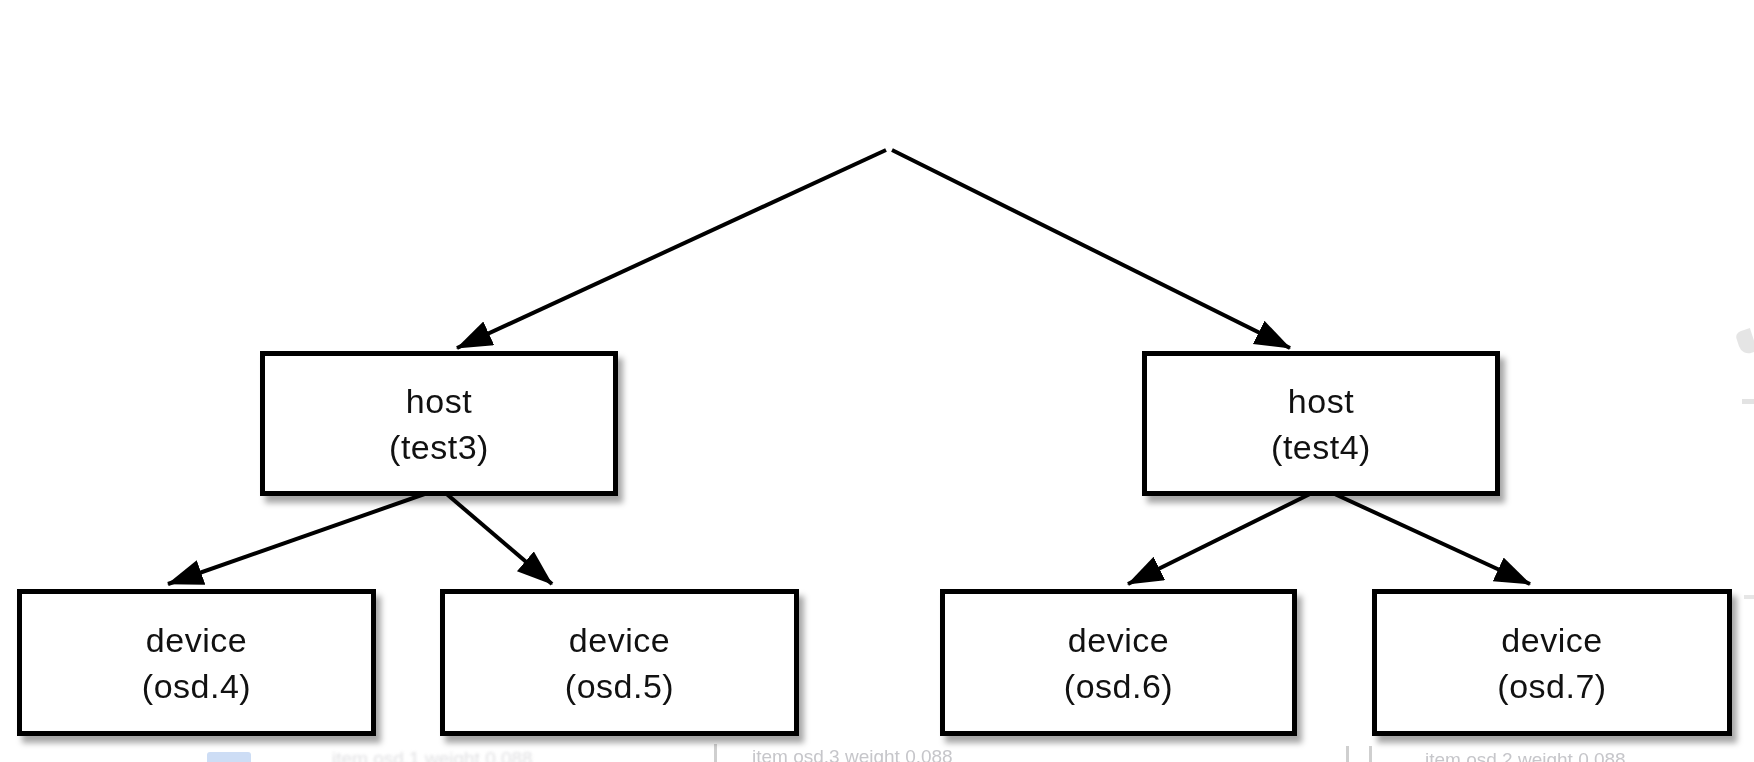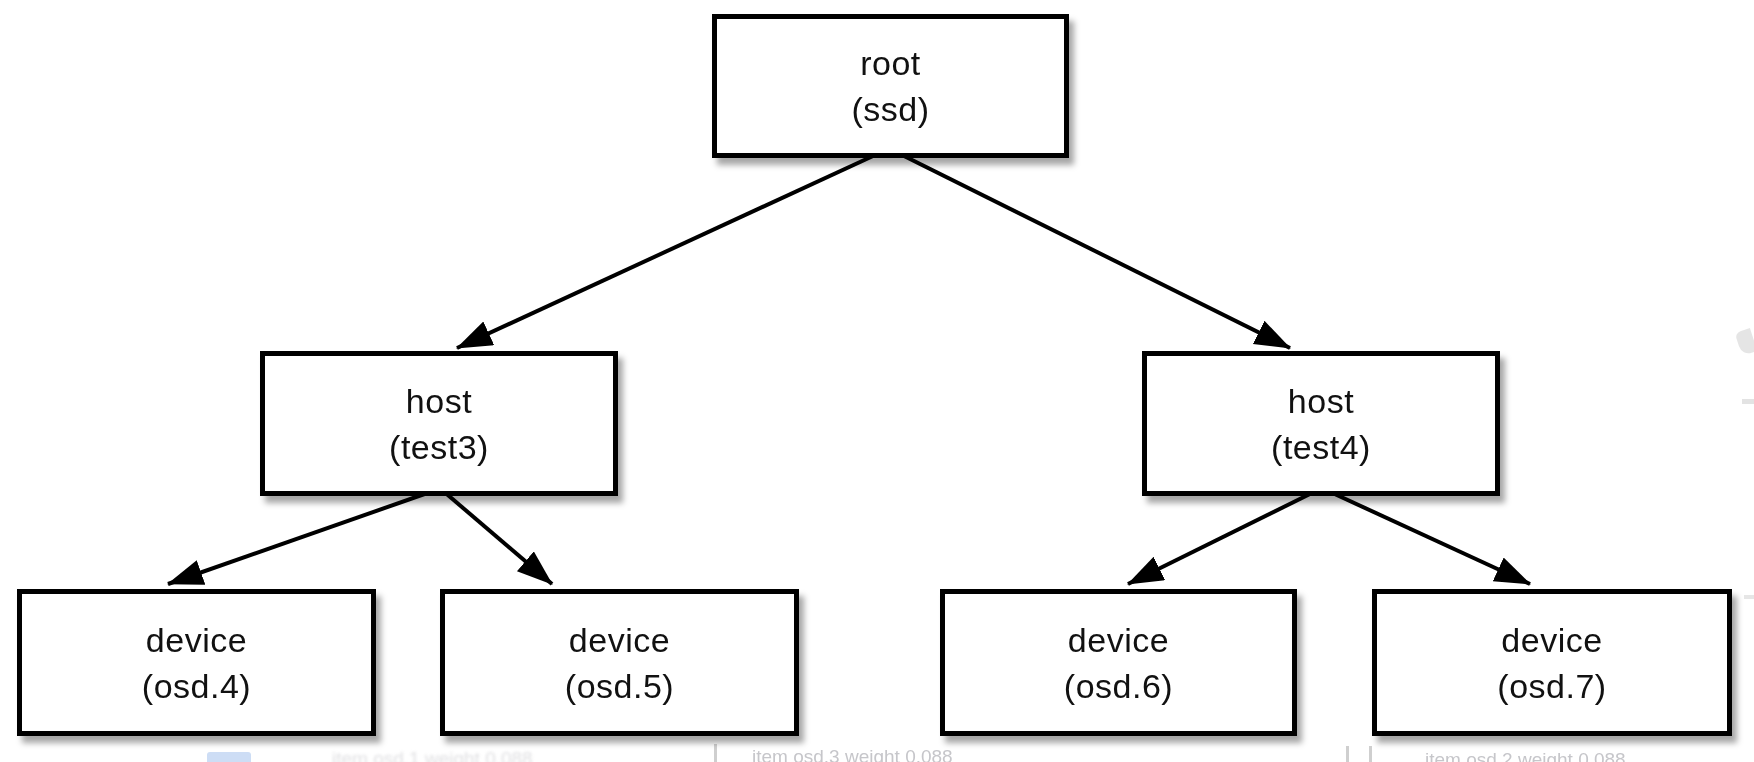--- a/index.html
+++ b/index.html
@@ -109,24 +109,20 @@
       </marker>
     </defs>
     <line x1="886" y1="150" x2="457" y2="348" stroke="#000000" stroke-width="4" marker-end="url(#arrowhead)"></line>
     <line x1="892" y1="150" x2="1290" y2="348" stroke="#000000" stroke-width="4" marker-end="url(#arrowhead)"></line>
     <line x1="436" y1="490" x2="168" y2="584" stroke="#000000" stroke-width="4" marker-end="url(#arrowhead)"></line>
     <line x1="442" y1="490" x2="552" y2="584" stroke="#000000" stroke-width="4" marker-end="url(#arrowhead)"></line>
     <line x1="1318" y1="490" x2="1128" y2="584" stroke="#000000" stroke-width="4" marker-end="url(#arrowhead)"></line>
     <line x1="1326" y1="490" x2="1530" y2="584" stroke="#000000" stroke-width="4" marker-end="url(#arrowhead)"></line>
   </svg>
 
-  <div class="node" id="node-root">
-    <span>root</span>
-    <span>(ssd)</span>
-  </div>
 
   <div class="node" id="node-test3">
     <span>host</span>
     <span>(test3)</span>
   </div>
 
   <div class="node" id="node-test4">
     <span>host</span>
     <span>(test4)</span>
   </div>

